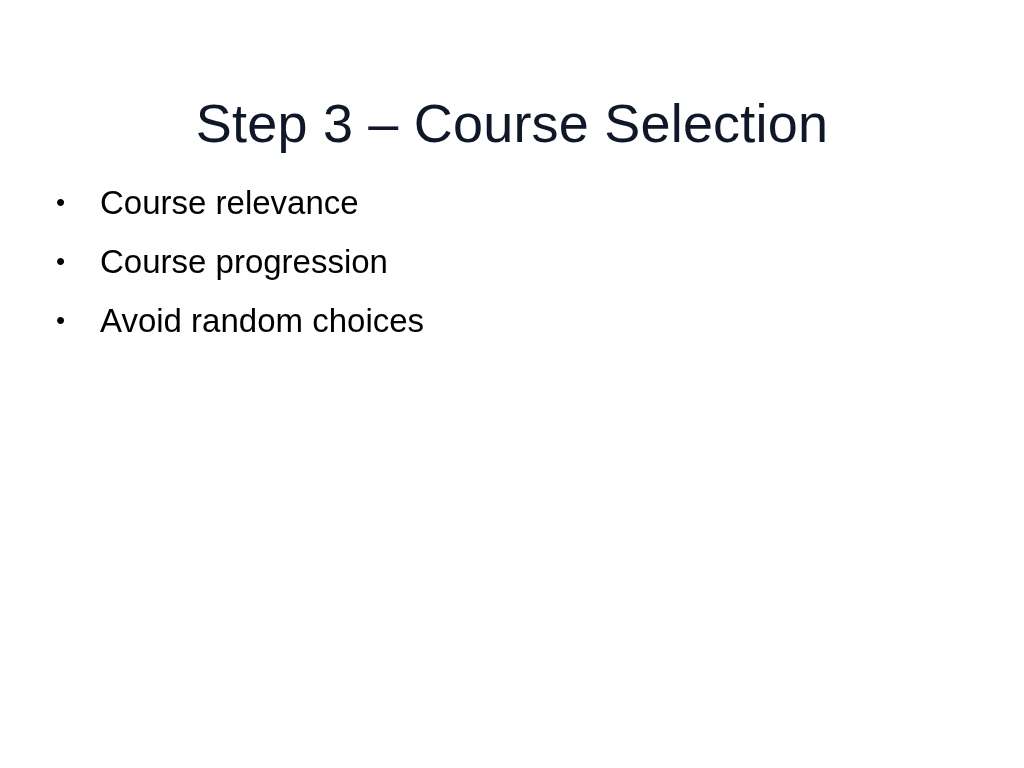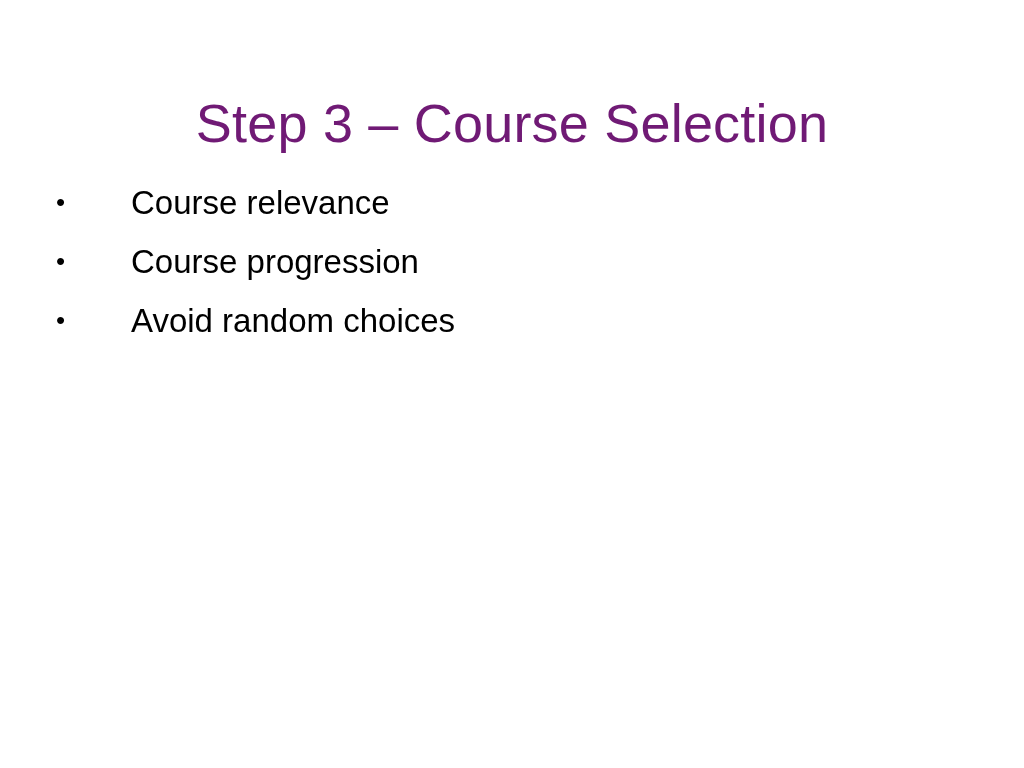--- a/index.html
+++ b/index.html
@@ -24,21 +24,21 @@
   .slide-title {
     position: absolute;
     left: 64px;
     top: 56px;
     width: 896px;
     text-align: center;
     font-size: 54px;
     font-weight: 400;
     line-height: 1.15;
     letter-spacing: 0.2px;
-    color: #701a75;
+    color: #0f172a;
   }
   .bullet-list {
     position: absolute;
     left: 56px;
     top: 182px;
     width: 900px;
     margin: 0;
     padding: 0;
     list-style: none;
   }
@@ -53,21 +53,20 @@
   .bullet-marker {
     flex: 0 0 auto;
     width: 44px;
     text-align: left;
     font-size: 26px;
     line-height: 1.55;
     color: #000000;
   }
   .bullet-text {
     flex: 1 1 auto;
-    margin-left: 31px;
   }
 </style>
 </head>
 <body>
 
 <div class="slide">
 
   <h1 class="slide-title">Step 3 – Course Selection</h1>
 
   <ul class="bullet-list">

